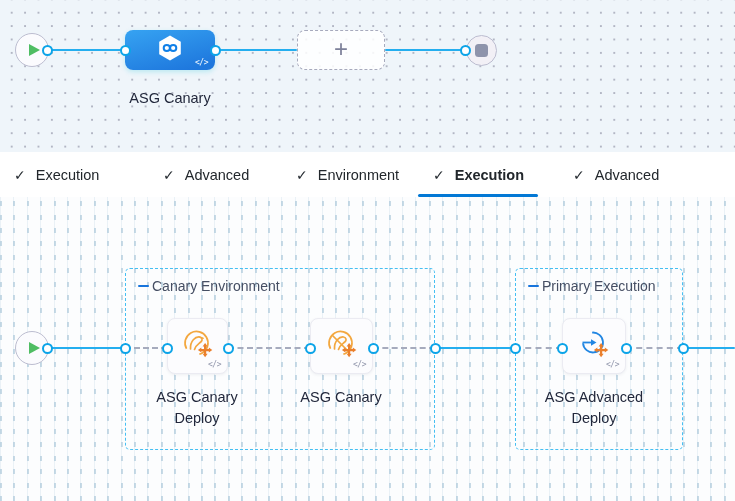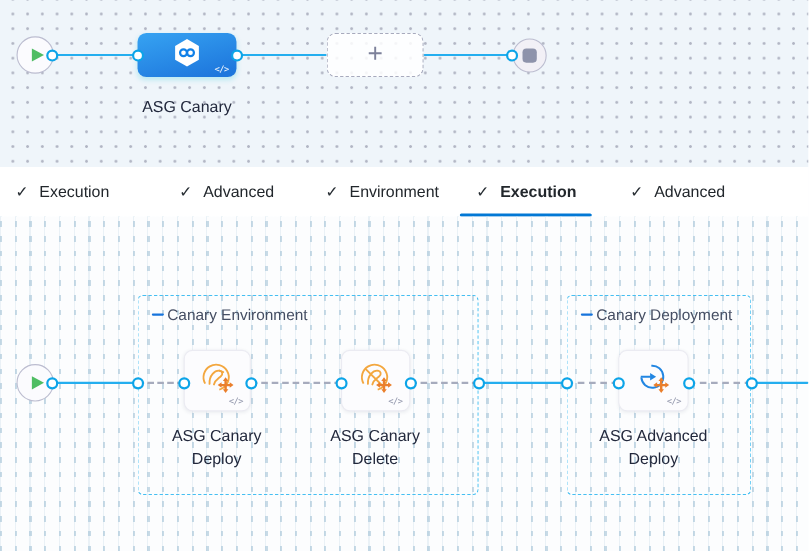--- a/index.html
+++ b/index.html
@@ -162,21 +162,21 @@
     <div class="group" style="left:125px; width:310px;">
       <div class="group-label">
         <span class="group-dash"></span>
         <span class="group-title">Canary Environment</span>
       </div>
     </div>
 
     <div class="group" style="left:515px; width:168px;">
       <div class="group-label">
         <span class="group-dash"></span>
-        <span class="group-title">Canary Deployment</span>
+        <span class="group-title">Primary Execution</span>
       </div>
     </div>
 
     <div class="step-card" style="left:167px; width:61px;">
       <span>
         <svg width="36" height="36" viewBox="0 0 36 36">
           <circle cx="16.5" cy="17" r="11.5" fill="none" stroke="#f3a73f" stroke-width="1.7" stroke-dasharray="57 16" transform="rotate(150 16.5 17)"></circle>
           <path d="M10.5 23 C10 15 15.5 10.5 19.5 11 C22.5 11.5 22.8 14.3 20.8 16 C17.5 18.7 15.5 19.5 14.5 23.5" fill="none" stroke="#f3a73f" stroke-width="1.7" stroke-linecap="round"></path>
           <path d="M19.5 11 L23 12.2" stroke="#f3a73f" stroke-width="1.7" stroke-linecap="round"></path>
           <g fill="#ea7f2c">
@@ -241,20 +241,19 @@
     <div class="port" style="left:556.5px; top:145.5px;"></div>
     <div class="port" style="left:620.5px; top:145.5px;"></div>
     <div class="port" style="left:677.5px; top:145.5px;"></div>
 
     <div class="step-label" style="left:137px;">
       <div>ASG Canary</div>
       <div>Deploy</div>
     </div>
     <div class="step-label" style="left:281px;">
       <div>ASG Canary</div>
-      <div>Delete</div>
     </div>
     <div class="step-label" style="left:534px;">
       <div>ASG Advanced</div>
       <div>Deploy</div>
     </div>
   </div>
 </div>
 
 </body></html>

